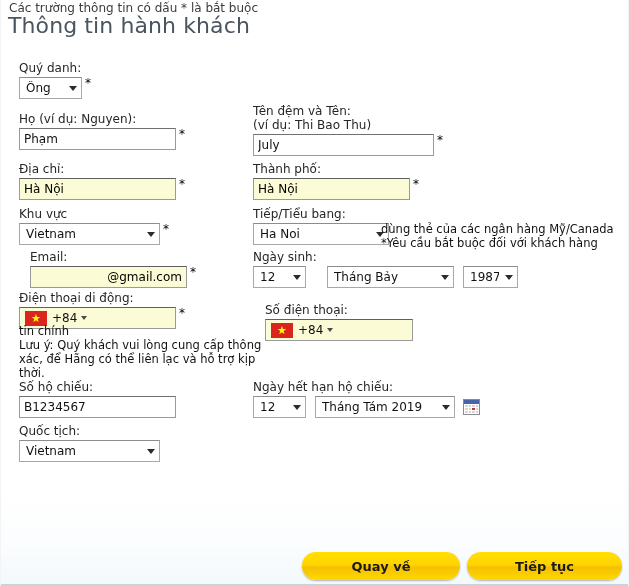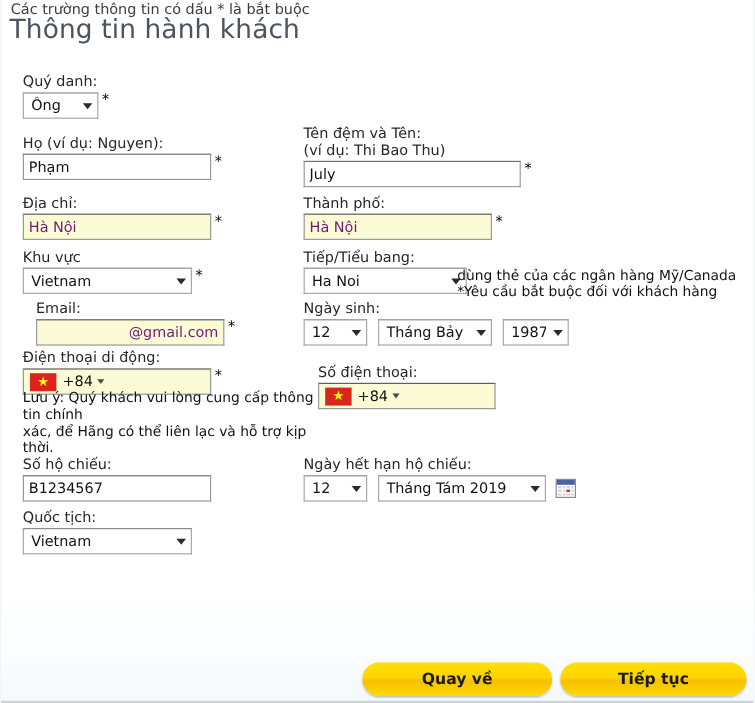--- a/index.html
+++ b/index.html
@@ -84,21 +84,21 @@
     font-family: "DejaVu Sans", "Liberation Sans", sans-serif;
     font-size: 12px;
     color: #111111;
     padding: 0 4px;
     outline: none;
   }
   input.txt.filled {
     background: #fbfbd5;
     border-color: #9a9a9a;
     border-top-color: #5f5f5f;
-    color: #701a75;
+    color: #000000;
   }
   input.txt.right { text-align: right; }
 
   
   .sel {
     box-sizing: border-box;
     height: 22px;
     border: 1px solid #a8a8a8;
     border-top-color: #8d8d8d;
     background: #ffffff;
@@ -327,21 +327,21 @@
     </div>
   </div>
 
   <div class="field" style="left:252px; top:250px;">
     <div class="lbl">Ngày sinh:</div>
     <div class="row">
       <div class="sel" style="width:53px;">
         <span class="val">12</span>
         <span class="arw"></span>
       </div>
-      <div class="sel" style="width:95px; margin-left:9px;">
+      <div class="sel" style="width:127px; margin-left:21px;">
         <span class="val">Tháng Bảy</span>
         <span class="arw"></span>
       </div>
       <div class="sel" style="width:55px; margin-left:9px;">
         <span class="val">1987</span>
         <span class="arw"></span>
       </div>
     </div>
   </div>
 
@@ -354,22 +354,22 @@
         </span>
         <span class="code">+84</span>
         <span class="arw"></span>
         <span class="rest"></span>
       </div>
       <span class="star">*</span>
     </div>
   </div>
 
   <div class="note-red" style="left:18px; top:324px;">
+    <div>tin chính</div>
     <div>Lưu ý: Quý khách vui lòng cung cấp thông</div>
-    <div>tin chính</div>
     <div>xác, để Hãng có thể liên lạc và hỗ trợ kịp</div>
     <div>thời.</div>
   </div>
 
   <div class="field" style="left:264px; top:291px;margin-top:12px;">
     <div class="lbl">Số điện thoại:</div>
     <div class="phone" style="width:148px;">
       <span class="flag">
         <span class="star-g">★</span>
       </span>

